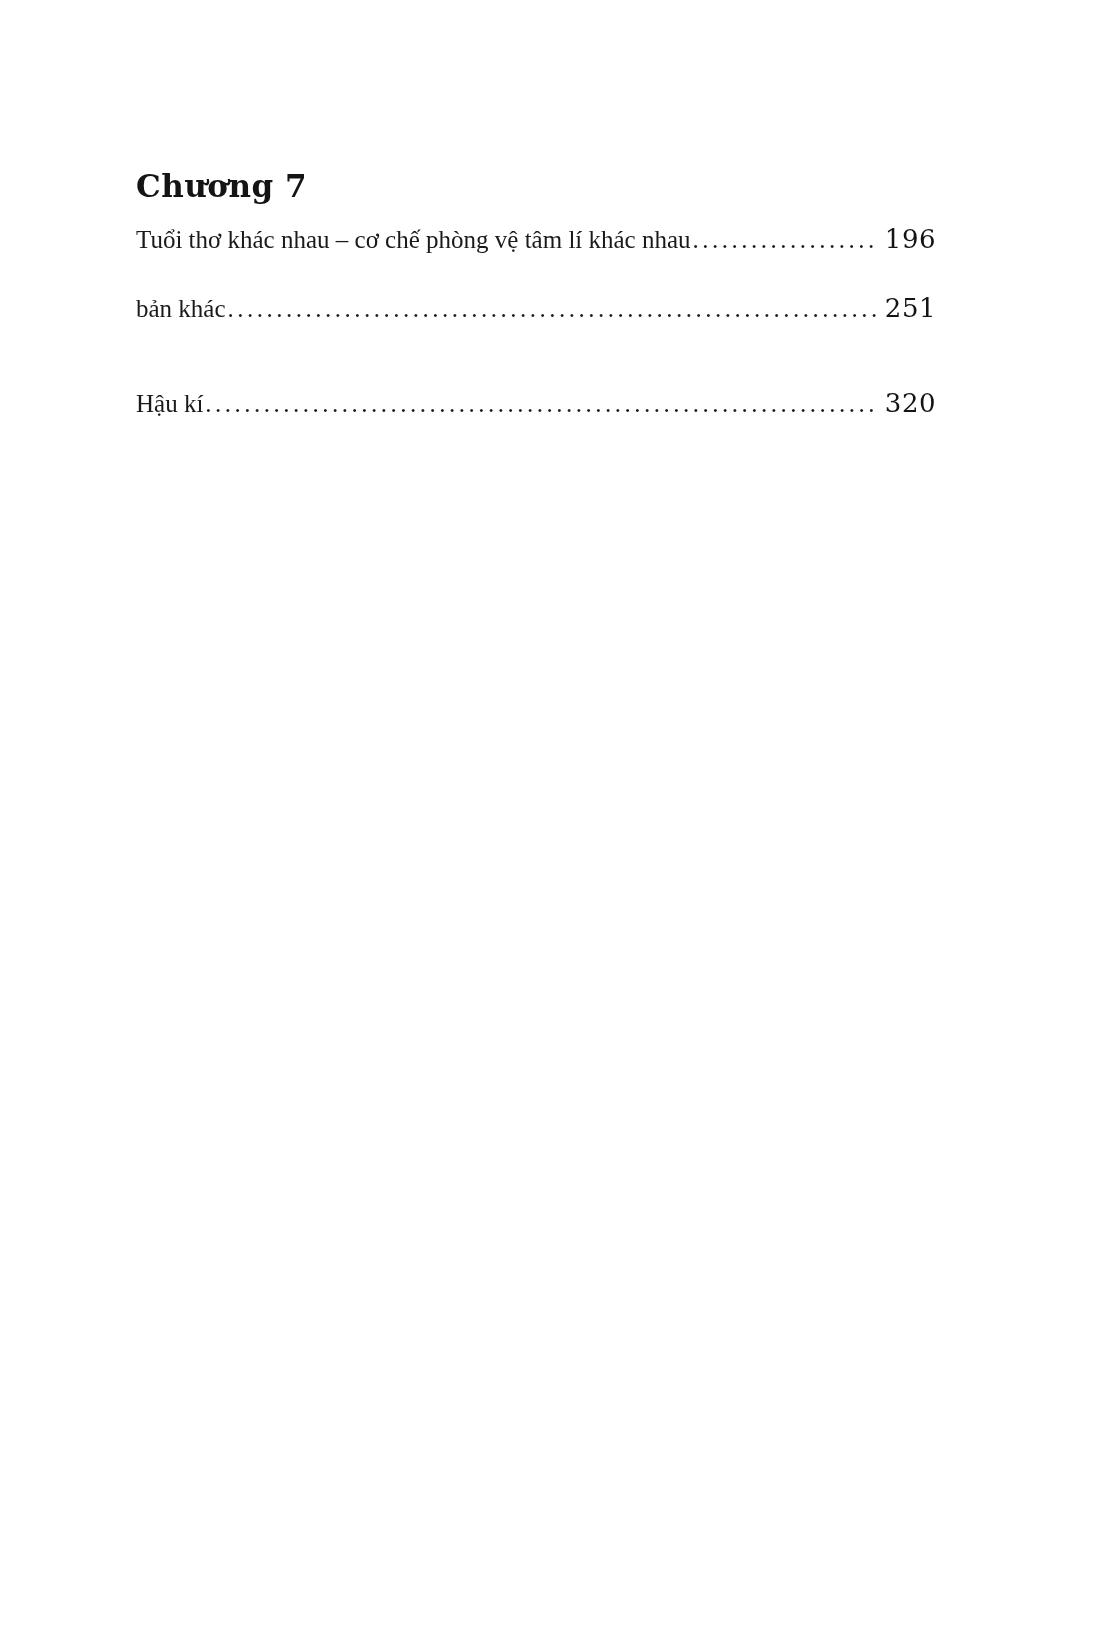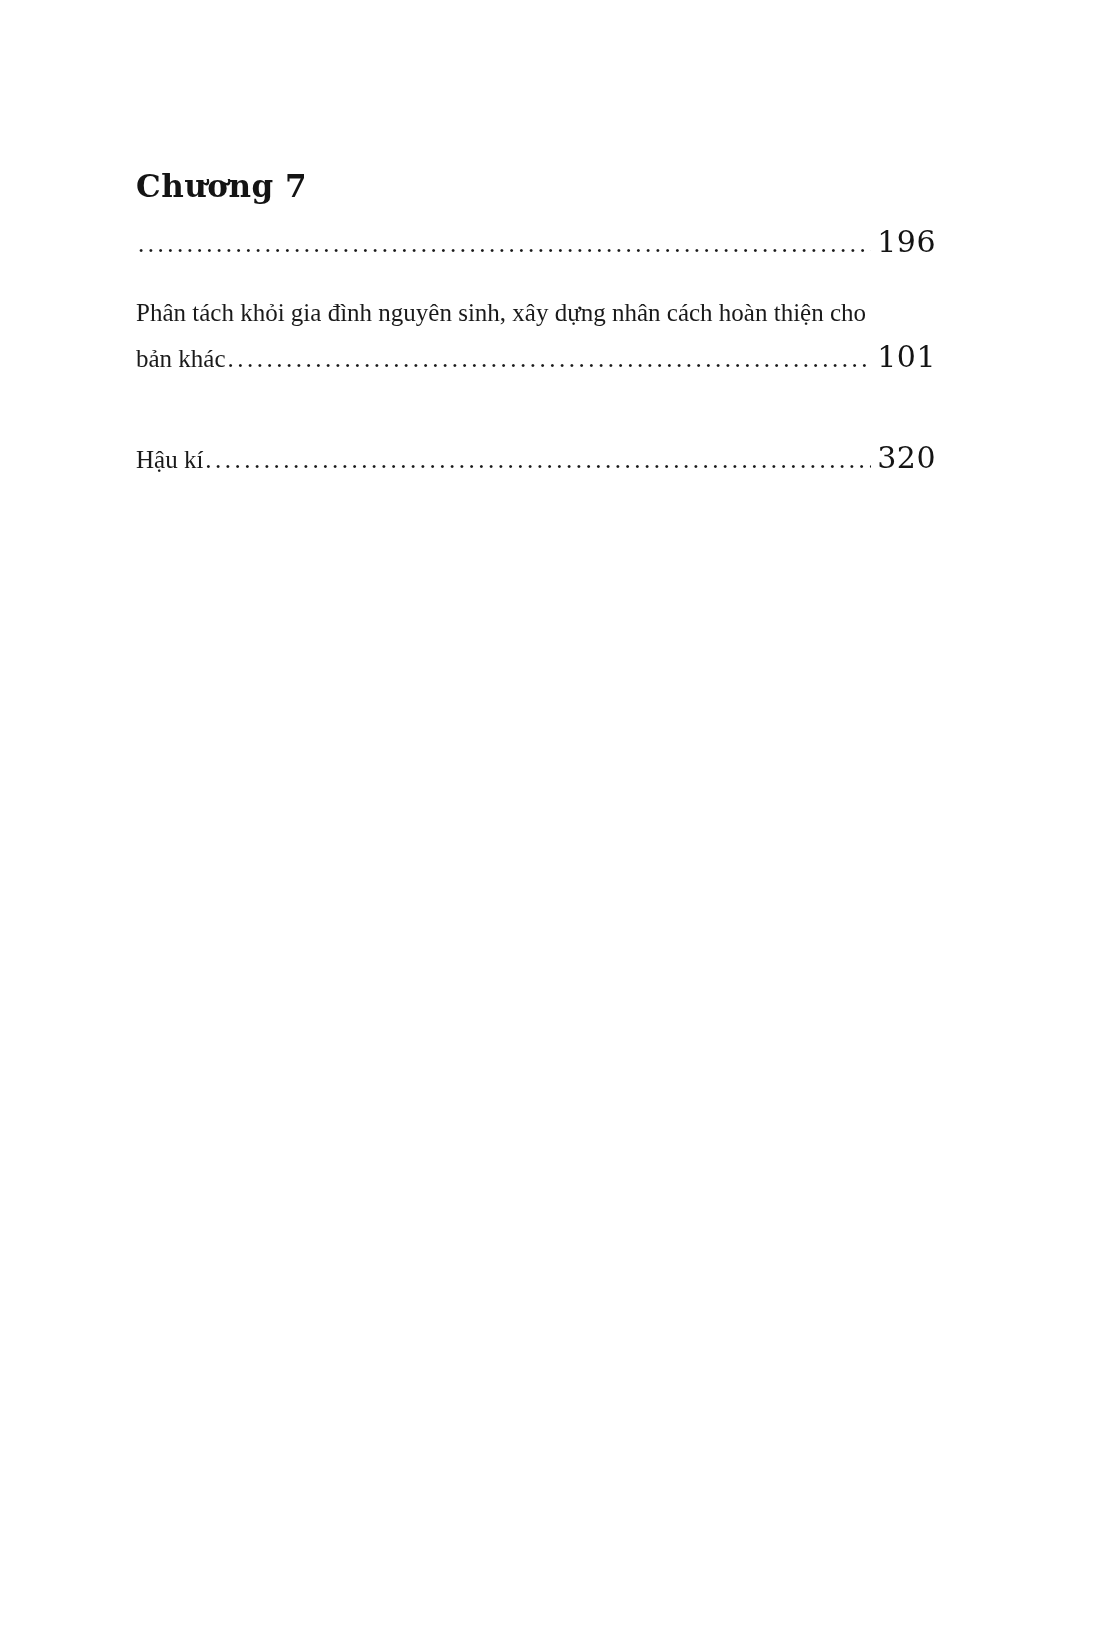--- a/index.html
+++ b/index.html
@@ -60,21 +60,21 @@
     white-space: nowrap;
     margin: 0 4px 0 2px;
     letter-spacing: 3.5px;
     font-size: 25px;
     color: #1a1a1a;
     min-width: 20px;
   }
   .leader-page {
     flex: 0 0 auto;
     font-family: "DejaVu Serif", serif;
-    font-size: 30px;
+    font-size: 26px;
     letter-spacing: 0.5px;
     color: #141414;
     padding-left: 2px;
   }
   .wrapped-title {
     display: block;
     margin-bottom: 2px;
   }
   .entry-block {
     margin: 0 0 26px 0;
@@ -85,33 +85,33 @@
 <body>
 
 <div class="page">
 
   <div class="toc">
 
     <div class="entry-block">
       <div class="chapter-heading">Chương 7</div>
       <div class="entry">
         <div class="leader-row">
+          <span class="leader-title">Tuổi thơ khác nhau – cơ chế phòng vệ tâm lí khác nhau</span>
           <span class="leader-dots">................................................................................................................................</span>
           <span class="leader-page">196</span>
         </div>
       </div>
     </div>
 
     <div class="entry-block">
       <div class="entry">
-        <span class="wrapped-title">Phân tách khỏi gia đình nguyên sinh, xây dựng nhân cách hoàn thiện cho</span>
         <div class="leader-row">
           <span class="leader-title">bản khác</span>
           <span class="leader-dots">................................................................................................................................</span>
-          <span class="leader-page">101</span>
+          <span class="leader-page">251</span>
         </div>
       </div>
     </div>
 
     <div class="gap-before-afterword"></div>
 
     <div class="entry-block">
       <div class="entry">
         <div class="leader-row">
           <span class="leader-title">Hậu kí</span>

